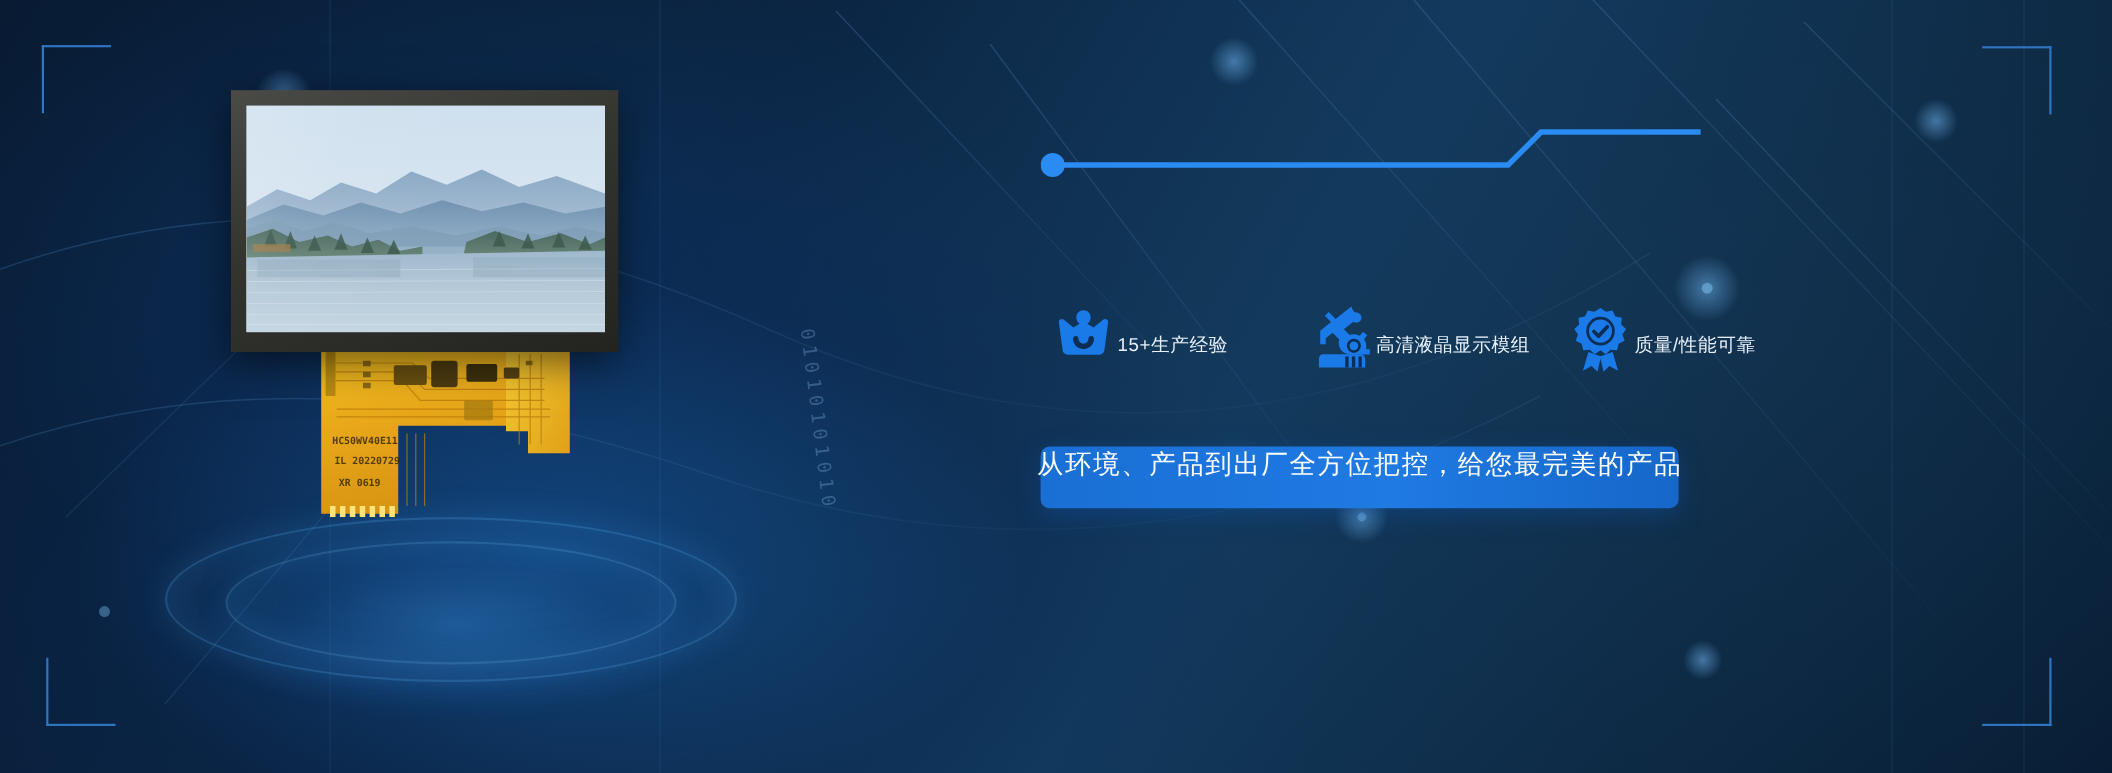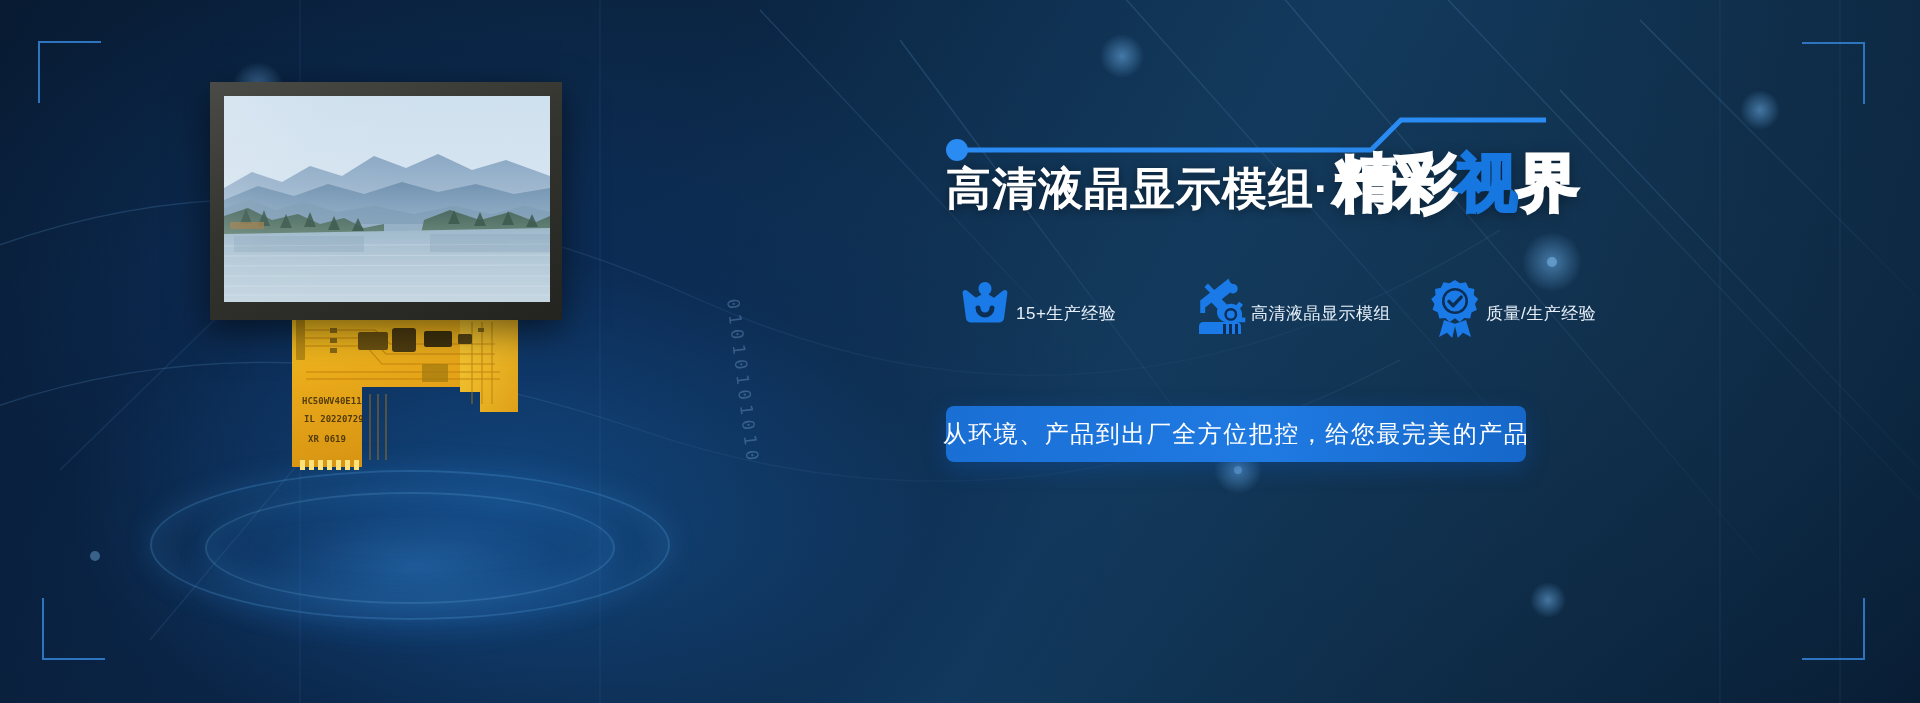--- a/index.html
+++ b/index.html
@@ -100,21 +100,21 @@
   .feature .ico{height:68px;display:flex;align-items:flex-end;justify-content:center;}
   .feature .ico svg{display:block;}
   .feature .lbl{
     margin-top:14px;font-size:17px;color:#e8f1fb;letter-spacing:0.5px;white-space:nowrap;
   }
 
   .cta{
     position:absolute;left:0px;top:406px;width:580px;height:56px;
     background:linear-gradient(90deg,#1a6fd4 0%, #1f7ae2 55%, #1667c9 100%);
     border-radius:8px;
-    display:flex;align-items:center;justify-content:center;
+    display:flex;justify-content:center;
     box-shadow:0 6px 22px rgba(16,80,160,0.45);
   }
   .cta span{
     font-size:24px;color:#ffffff;letter-spacing:1.5px;white-space:nowrap;font-weight:400;
   }
 </style>
 </head>
 <body>
 
 <div class="stage">
@@ -309,24 +309,20 @@
     </div>
   </div>
 
   <div class="content">
 
     <svg class="deco-line" viewBox="0 0 600 60">
       <circle cx="11" cy="38" r="11" fill="#2a8bf2"></circle>
       <path d="M11 38 L425 38 L455 8 L600 8" stroke="#2a8bf2" stroke-width="5" fill="none" stroke-linecap="square"></path>
     </svg>
 
-    <div class="headline">
-      <span class="h-plain">高清液晶显示模组·</span>
-      <span class="h-strong"><span class="w">精彩</span><span class="b">视</span><span class="w">界</span></span>
-    </div>
 
 
     <div class="features">
 
       <div class="feature">
         <div class="ico">
           <svg width="62" height="62" viewBox="0 0 62 62" fill="#1a7ae8">
             <path d="M31 4c4 0 6.5 3 6.5 6.6 0 2.6-1.3 4.6-3 5.8l5.6 3.3 9-7.2c1.9-1.5 4.6 0 4.3 2.4l-3.4 25.6c-.3 2.2-2.2 3.9-4.5 3.9H16.5c-2.3 0-4.2-1.7-4.5-3.9L8.6 14.9c-.3-2.4 2.4-3.9 4.3-2.4l9 7.2 5.6-3.3c-1.7-1.2-3-3.2-3-5.8C24.5 7 27 4 31 4z"></path>
             <path d="M24 30c0 4 3.2 7 7 7s7-3 7-7" stroke="#0d2e54" stroke-width="5" fill="none" stroke-linecap="round"></path>
           </svg>
@@ -356,21 +352,21 @@
         <div class="ico">
           <svg width="62" height="62" viewBox="0 0 62 62" fill="#1a7ae8">
             <path d="M31 2l5 3.3 5.9-1 2.6 5.4 5.9 1.2-.6 6 4.4 4.1-3.3 5.1 2 5.7-5.4 2.7-1.4 5.9-6-.5-4.3 4.2L31 40.3l-5.4 3.8-4.3-4.2-6 .5-1.4-5.9-5.4-2.7 2-5.7-3.3-5.1 4.4-4.1-.6-6 5.9-1.2L19.5 4.3l5.9 1z"></path>
             <circle cx="31" cy="23" r="13" fill="#0d2e54"></circle>
             <circle cx="31" cy="23" r="10.5" fill="#1a7ae8"></circle>
             <path d="M25 23.4l4.2 4.3 8-8.6" stroke="#0d2e54" stroke-width="3.4" fill="none" stroke-linecap="round" stroke-linejoin="round"></path>
             <path d="M20 42l-5 17 8-4.2 5.2 5.2 3.3-14z"></path>
             <path d="M42 42l5 17-8-4.2-5.2 5.2-3.3-14z"></path>
           </svg>
         </div>
-        <div class="lbl">质量/生产经验</div>
+        <div class="lbl">质量/性能可靠</div>
       </div>
 
     </div>
 
     <div class="cta">
       <span>从环境、产品到出厂全方位把控，给您最完美的产品</span>
     </div>
 
   </div>
 </div>

